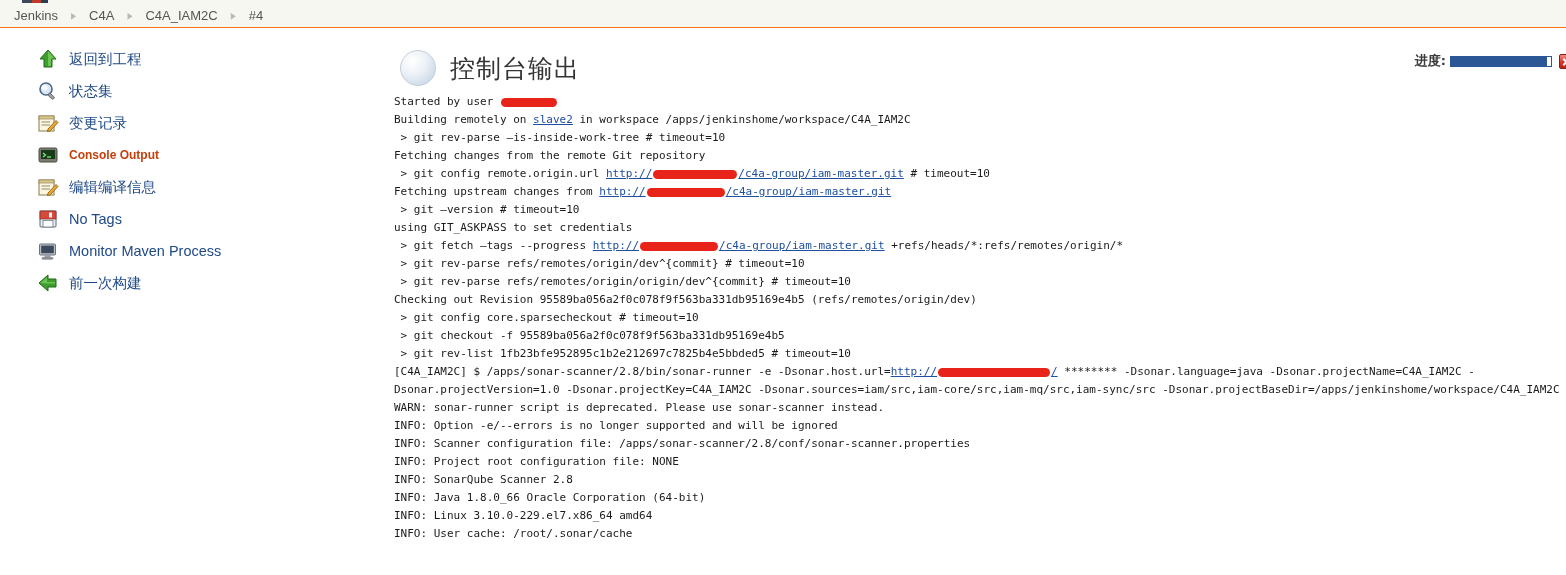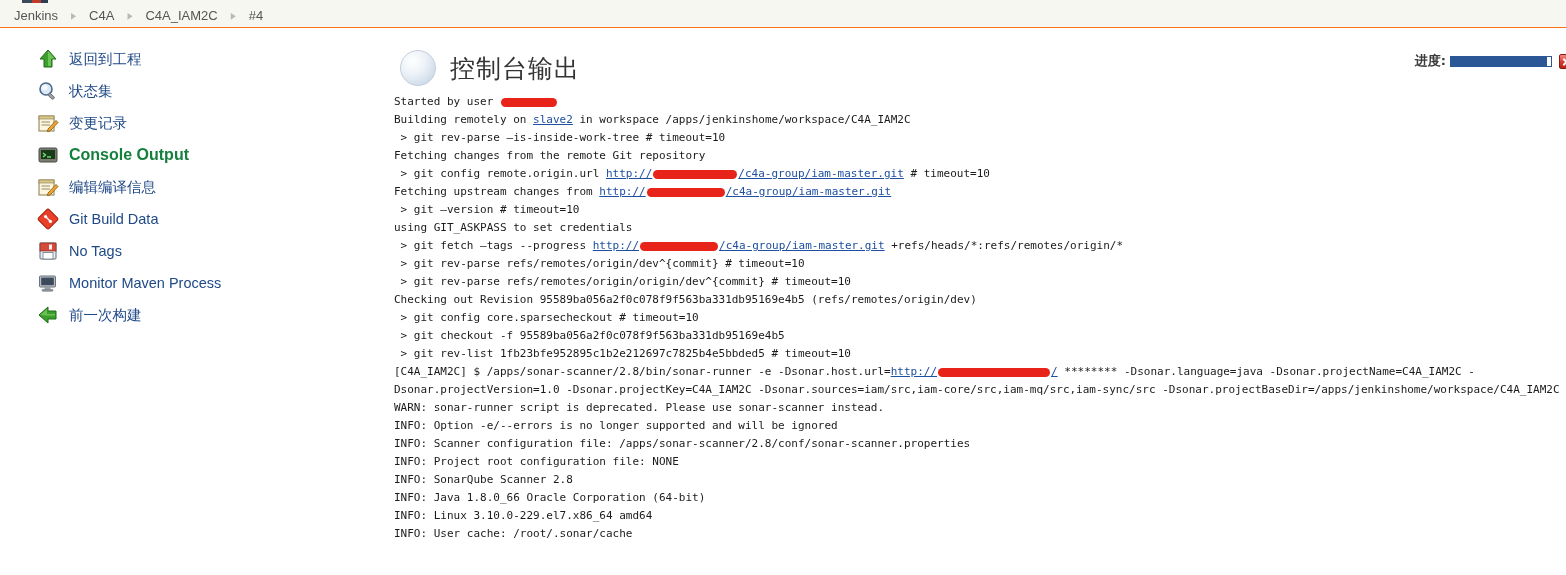--- a/index.html
+++ b/index.html
@@ -52,21 +52,21 @@
     height: 32px; padding-left: 17px;
     cursor: pointer;
   }
   .side-item.sub { padding-left: 38px; height: 28px; }
   .side-label {
     font-size: 14.5px; color: #204a87; margin-left: 10px;
     white-space: nowrap;
   }
   .side-item.sub .side-label { font-size: 14px; margin-left: 9px; }
   .side-item.current .side-label {
-    color: #15803d; font-weight: bold; font-size: 16px;
+    color: #c2410c; font-weight: bold; font-size: 12px;
   }
   .ico { width: 22px; height: 22px; flex: 0 0 22px; position: relative; display:block; }
 
   
   .main {
     position: absolute; top: 0; left: 360px; width: 1206px; height: 392px;
   }
   .title-row {
     position: relative; height: 64px; padding-top: 14px;
     display: flex; align-items: center;
@@ -187,29 +187,20 @@
             <rect x="2" y="4" width="15" height="15" fill="#fbf6e2" stroke="#8a7a4a" stroke-width="1"></rect>
             <rect x="2" y="4" width="15" height="3" fill="#d9c98a" stroke="#8a7a4a" stroke-width=".6"></rect>
             <line x1="4.5" y1="10" x2="13" y2="10" stroke="#9a8c62" stroke-width="1"></line>
             <line x1="4.5" y1="13" x2="13" y2="13" stroke="#9a8c62" stroke-width="1"></line>
             <polygon points="11,17 19,8.5 21,10.5 13,19 10.5,19.6" fill="#f0a830" stroke="#8a5f12" stroke-width=".9"></polygon>
           </svg></span>
         <span class="side-label">编辑编译信息</span>
       </div>
       <div class="side-item">
         <span class="ico"><svg viewBox="0 0 22 22" width="22" height="22">
-            <rect x="3.5" y="3.5" width="15" height="15" rx="2" fill="#e8402a" stroke="#a8240f" stroke-width="1" transform="rotate(45 11 11)"></rect>
-            <circle cx="8.6" cy="8.6" r="1.6" fill="#ffffff"></circle>
-            <circle cx="13.4" cy="13.4" r="1.6" fill="#ffffff"></circle>
-            <line x1="8.6" y1="8.6" x2="13.4" y2="13.4" stroke="#ffffff" stroke-width="1.4"></line>
-          </svg></span>
-        <span class="side-label">Git Build Data</span>
-      </div>
-      <div class="side-item">
-        <span class="ico"><svg viewBox="0 0 22 22" width="22" height="22">
             <rect x="3" y="3" width="16" height="16" rx="1" fill="#e9eef4" stroke="#5a6a7a" stroke-width="1"></rect>
             <rect x="3" y="3" width="16" height="8" fill="#d64a3c" stroke="#8a2b20" stroke-width=".7"></rect>
             <rect x="12" y="4.5" width="3" height="5" fill="#f2f2f2"></rect>
             <rect x="6" y="12.5" width="10" height="6.5" fill="#ffffff" stroke="#6b7a88" stroke-width=".8"></rect>
           </svg></span>
         <span class="side-label">No Tags</span>
       </div>
       <div class="side-item">
         <span class="ico"><svg viewBox="0 0 22 22" width="22" height="22">
             <rect x="2.5" y="4" width="16" height="11" rx="1" fill="#b9bec4" stroke="#6d7379" stroke-width="1"></rect>

